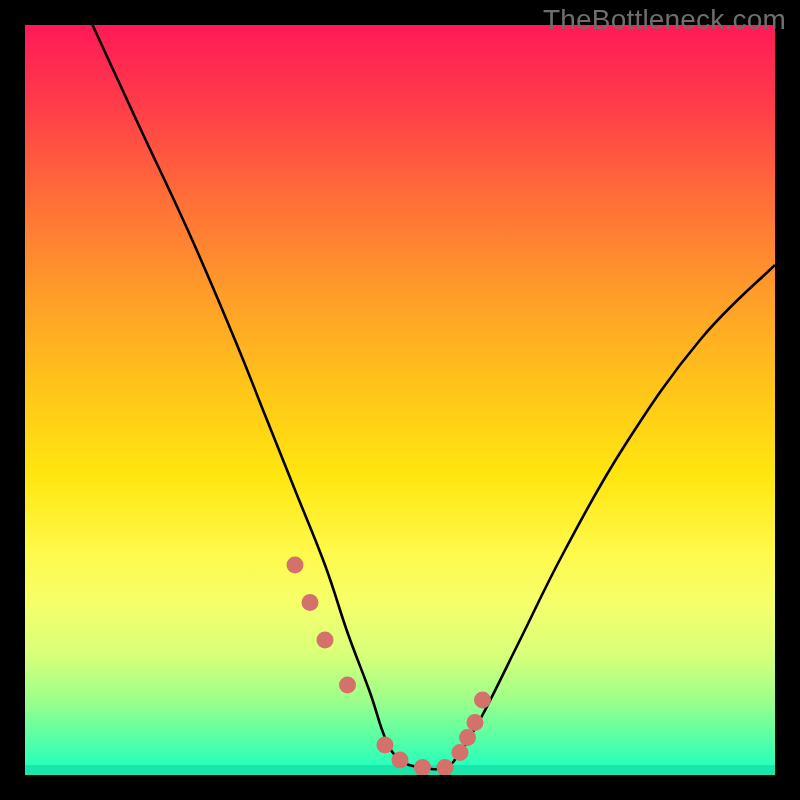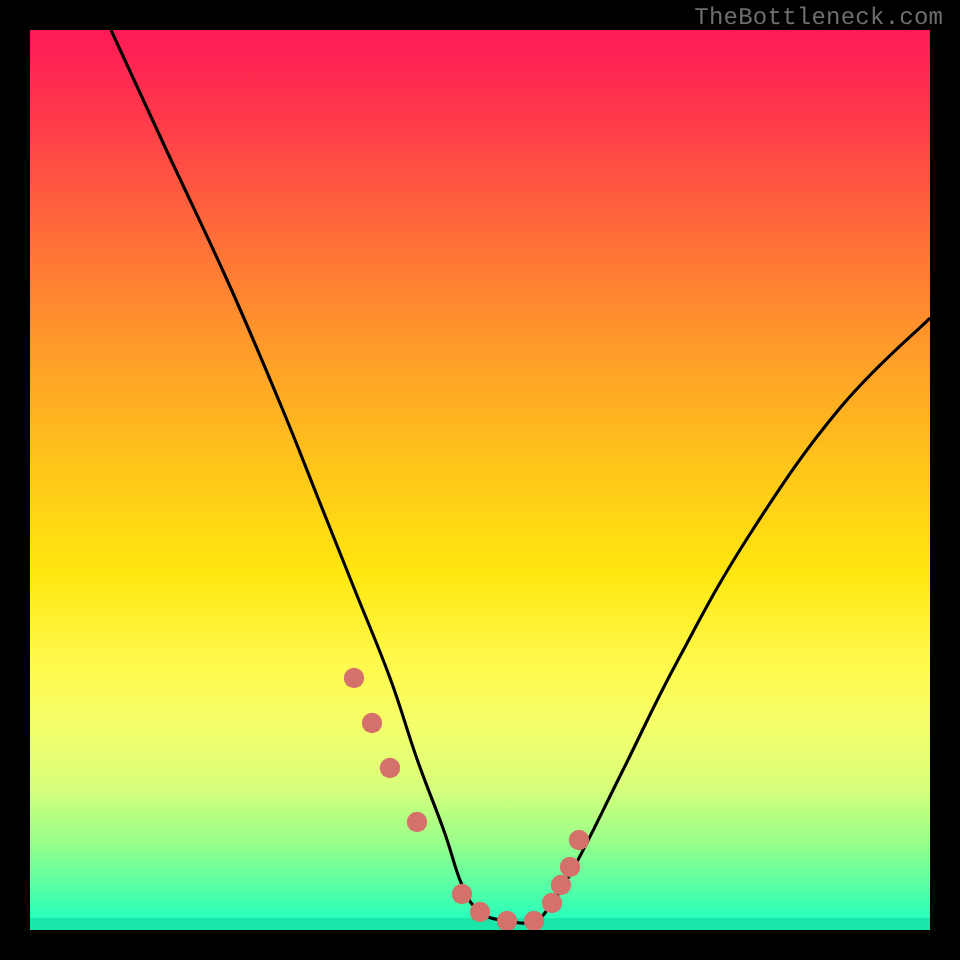--- a/index.html
+++ b/index.html
@@ -29,25 +29,24 @@
       #d8ff7a 84%,
       #9cff8a 90%,
       #3fffb0 97%,
       #19ffc7 100%);
   }
   .watermark {
     position: absolute;
     top: 4px;
     right: 14px;
     color: #6e6e6e;
-    font-size: 20px;
+    font-size: 28px;
     font-weight: 500;
     letter-spacing: 0.2px;
     z-index: 5;
-    font-family: Liberation Mono, monospace;
   }
   svg.curve {
     position: absolute;
     left: 0;
     top: 0;
     width: 750px;
     height: 750px;
     z-index: 3;
   }
   .green-bar {

